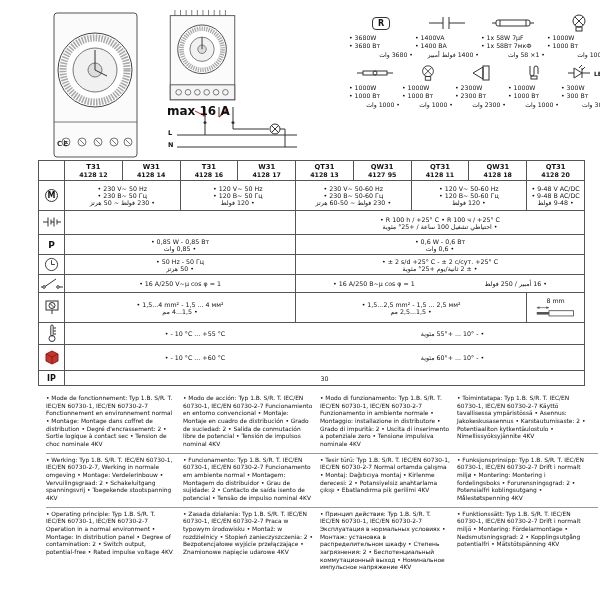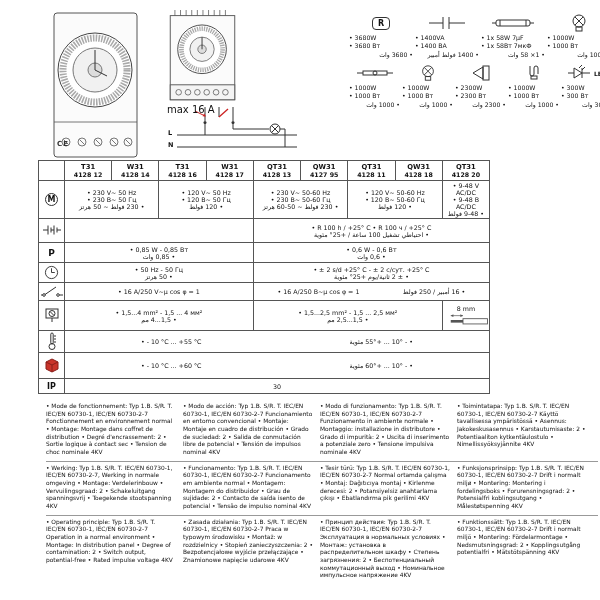--- a/index.html
+++ b/index.html
@@ -12,38 +12,38 @@
   .page { position:relative; width:600px; height:600px; overflow:hidden; background:#fff; }
 
   
   .top { display:flex; padding:10px 4px 0 48px; height:156px; }
   .devices { display:flex; gap:22px; width:300px; flex:none; }
   .device-wrap { position:relative; }
   .ce-mark { position:absolute; left:9px; bottom:8px; font-size:7px; font-weight:bold; color:#333; letter-spacing:1px; }
   .device2col { display:flex; flex-direction:column; }
   .wiring { position:relative; width:135px; height:52px; margin-top:2px; }
   .wiring svg { position:absolute; left:0; top:0; }
-  .wire-label-max { position:absolute; left:2px; top:-3px; font-size:10px; font-weight:normal; }
+  .wire-label-max { position:absolute; left:2px; top:-3px; font-size:12px; font-weight:bold; }
   .wire-label-l { position:absolute; left:3px; top:22px; font-size:6.5px; font-weight:bold; }
   .wire-label-n { position:absolute; left:3px; top:34px; font-size:6.5px; font-weight:bold; }
 
   .loads { flex:1; padding-top:2px; }
   .load-row { display:flex; margin-bottom:3px; }
   .load-cell { display:flex; flex-direction:column; padding:0 1px; }
   .load-row1 .load-cell { width:66px; }
   .load-row2 .load-cell { width:53px; }
   .load-icon { height:22px; display:flex; align-items:center; justify-content:center; gap:2px; }
   .load-icon svg { display:block; }
   .r-box { display:inline-block; border:1px solid #333; border-radius:4px; padding:0 5px; font-size:8px; font-weight:bold; line-height:11px; }
   .led-tag { font-size:6px; font-weight:bold; }
   .load-val { font-size:6.2px; line-height:1.35; }
   .ar { direction:rtl; }
 
   
-  table.specs { border-collapse:collapse; table-layout:fixed; width:452px; margin:4px 0 0 38px; }
+  table.specs { border-collapse:collapse; table-layout:fixed; width:547px; margin:4px 0 0 38px; }
   .specs th, .specs td { border:1px solid #555; padding:1px 2px; font-size:6.3px; text-align:center; vertical-align:middle; }
   .specs th { font-weight:bold; height:20px; }
   .mt { font-size:6.8px; font-weight:bold; }
   .mc { font-size:6.3px; font-weight:bold; }
   .icon-col { width:26px; }
   .icon-cell { text-align:center; }
   .m-circle { display:inline-block; width:13px; height:13px; border:1px solid #333; border-radius:50%; font-size:8px; line-height:12px; font-weight:bold; }
   .p-glyph { font-size:9px; font-weight:bold; }
   .ip-glyph { font-size:8px; font-weight:bold; }
   .r-voltage td { height:30px; }

